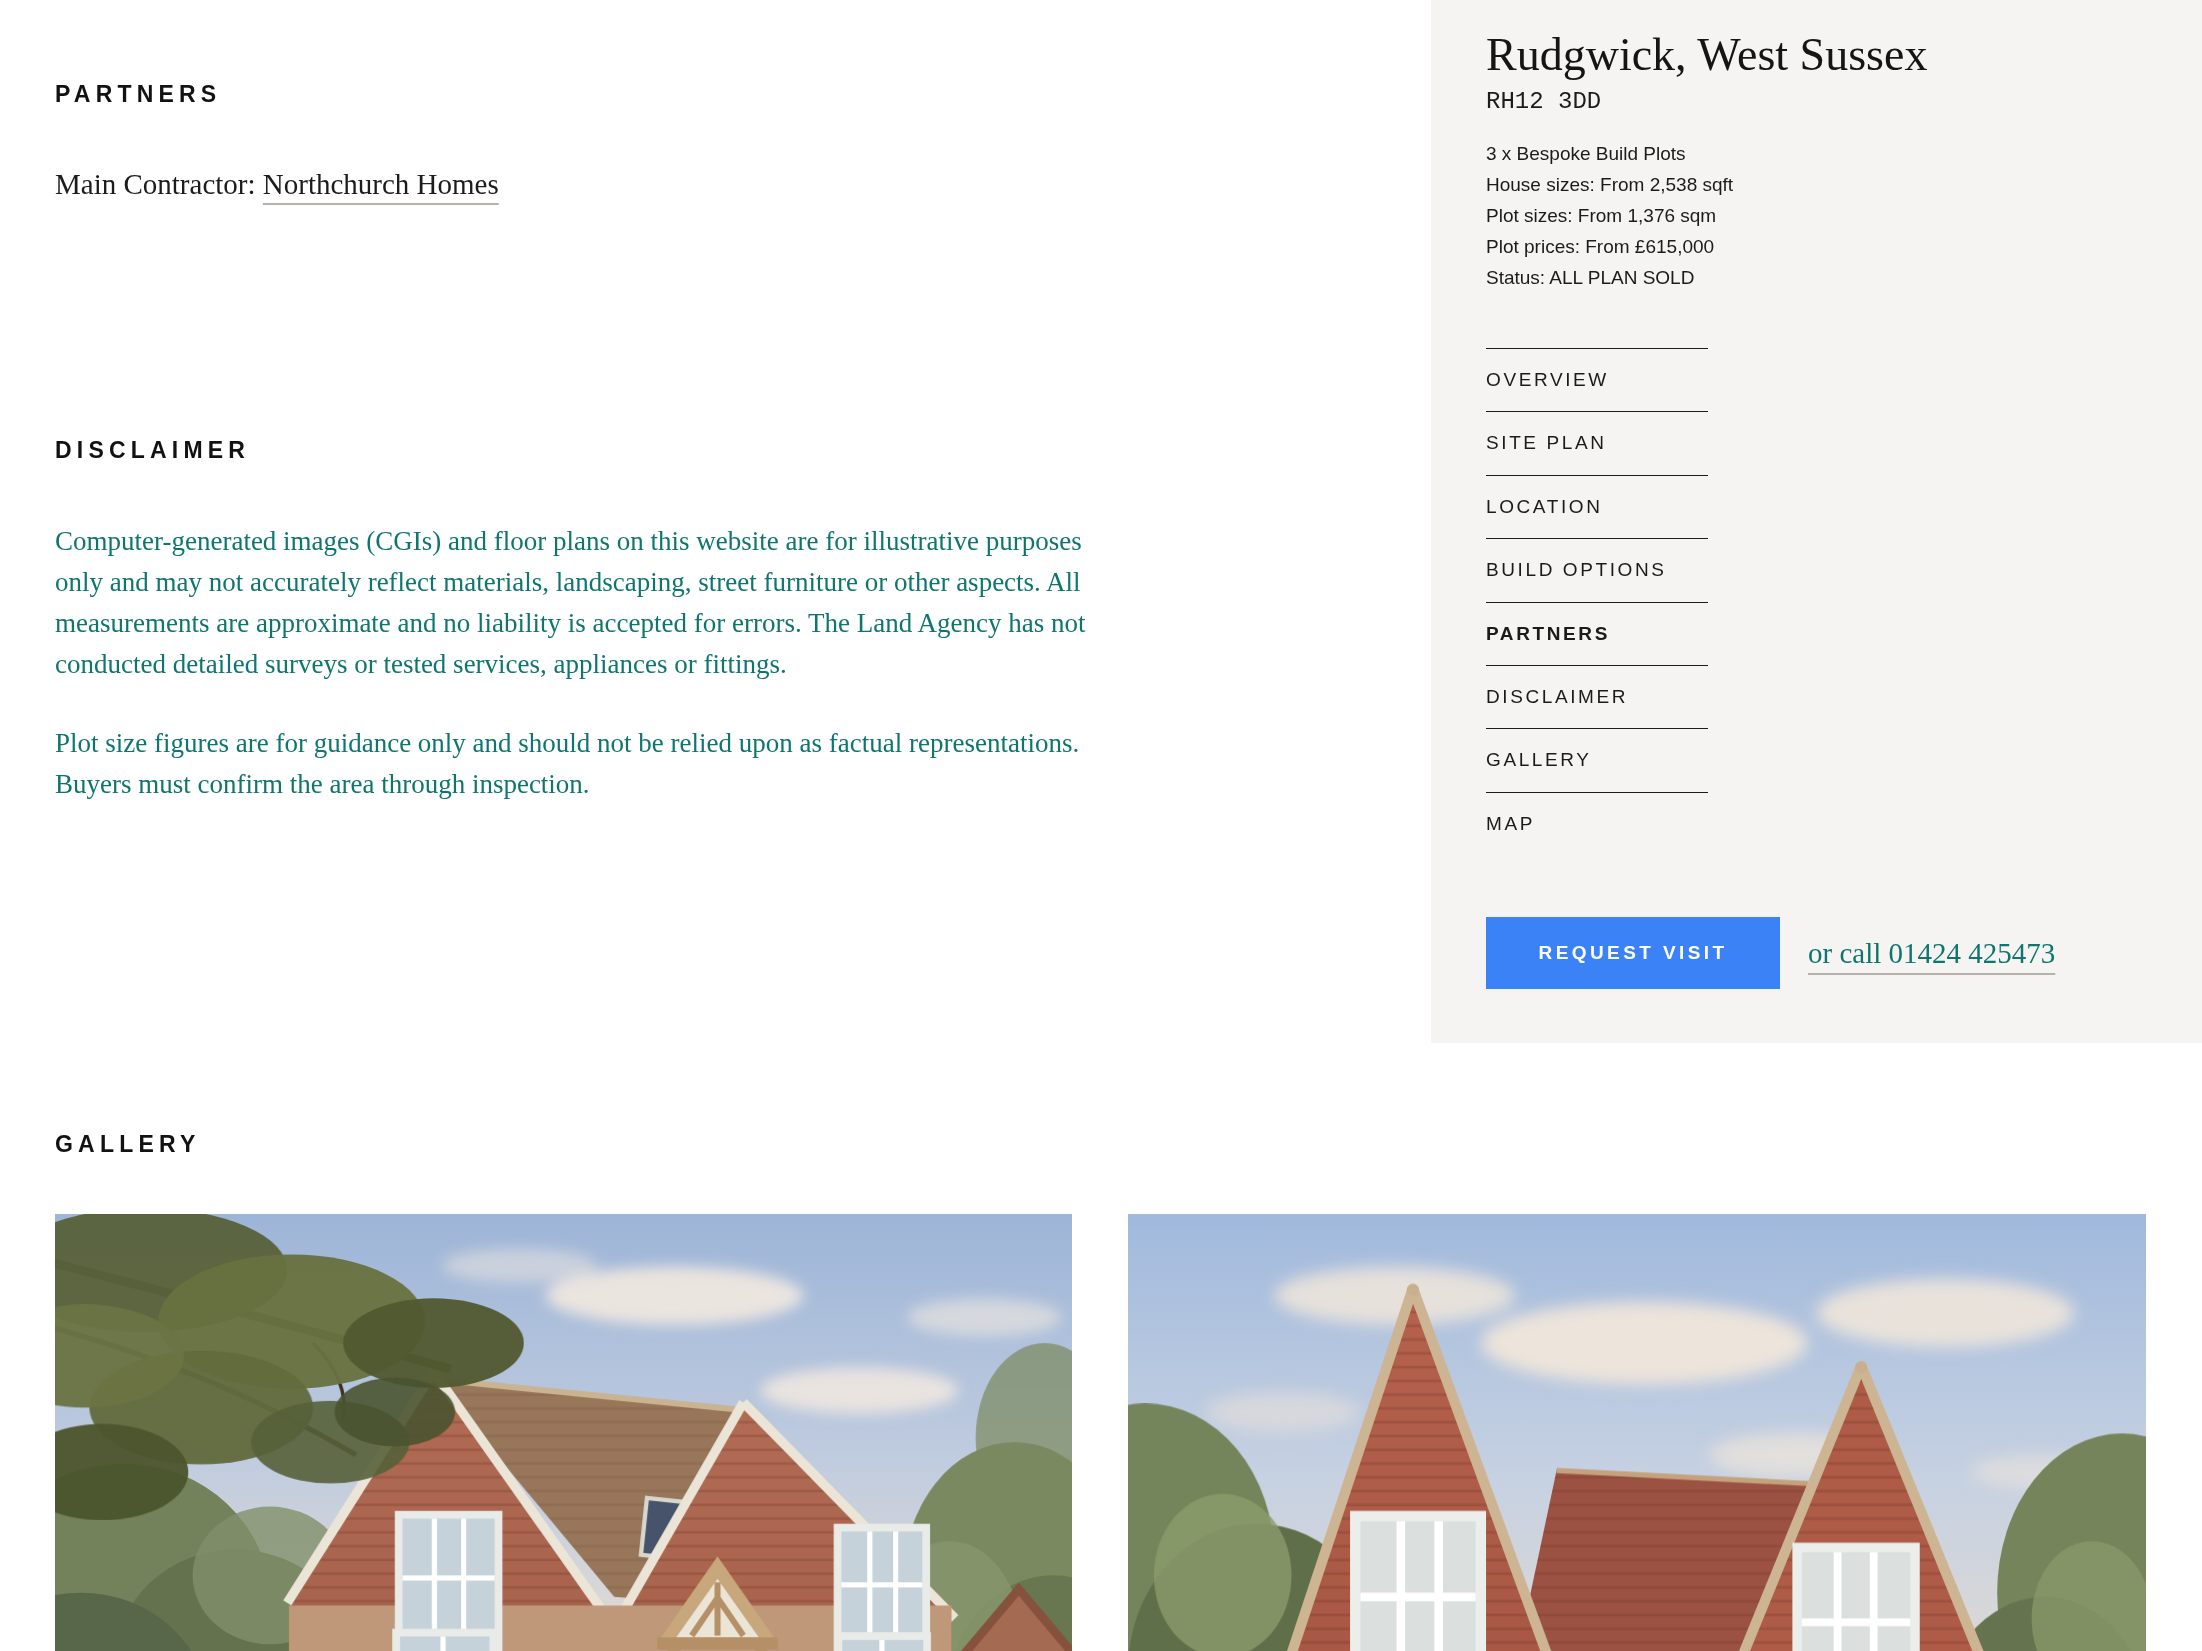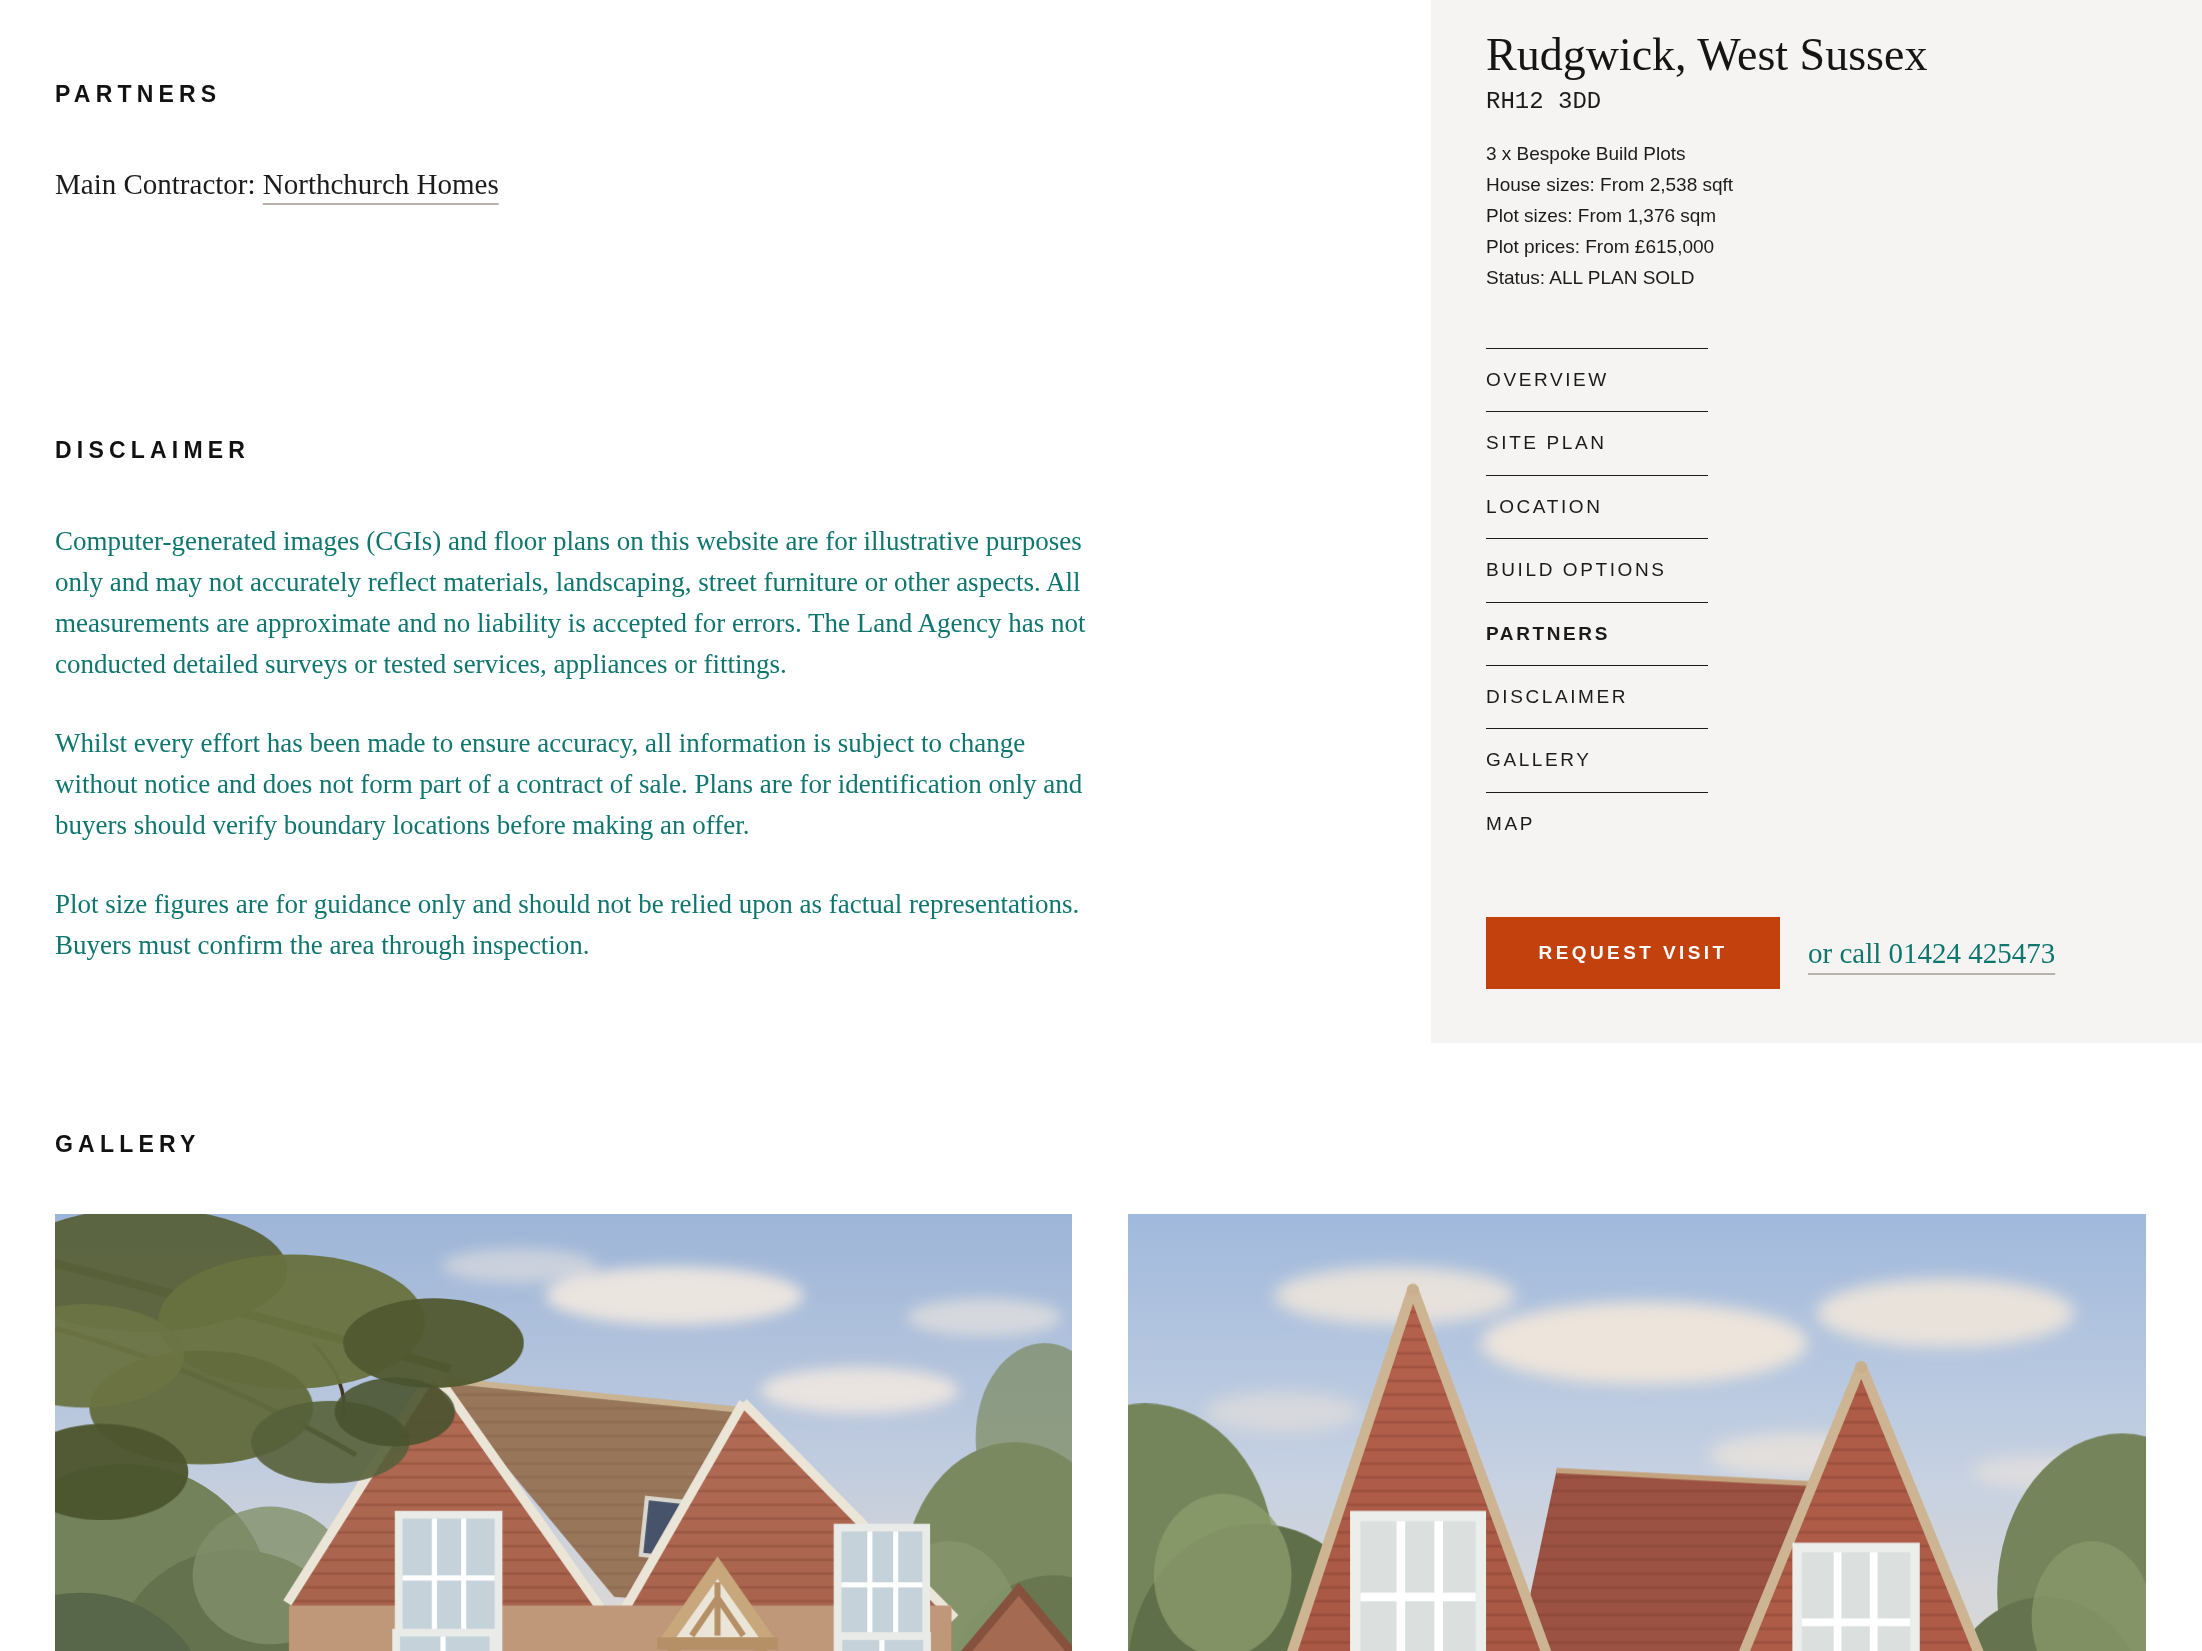--- a/index.html
+++ b/index.html
@@ -53,21 +53,21 @@
   .sb-details { position: absolute; left: 55px; top: 138px; font-size: 19px; line-height: 31px; color: #1b1b1b; }
   .sb-nav { position: absolute; left: 55px; top: 348px; width: 222px; }
   .sb-nav a {
     display: block; border-top: 1.7px solid #1b1b1b; padding: 20px 0;
     font-size: 19px; line-height: 22.4px; letter-spacing: 2.6px;
     color: #1b1b1b; text-decoration: none;
   }
   .sb-nav a.active { font-weight: 700; }
   .sb-cta { position: absolute; left: 55px; top: 917px; display: flex; align-items: center; }
   .btn {
-    width: 294px; height: 72px; background: #c2410c; color: #ffffff; border: none;
+    width: 294px; height: 72px; background: #3b82f6; color: #ffffff; border: none;
     font-family: "Liberation Sans", sans-serif; font-size: 19px; font-weight: 700;
     letter-spacing: 3.4px; cursor: pointer;
     display: flex; align-items: center; justify-content: center;
   }
   .call-link {
     margin-left: 28px; font-family: "Liberation Serif", serif; font-size: 29px; color: #0f766e;
     text-decoration: underline; text-decoration-color: #b7b3ac;
     text-decoration-thickness: 1.7px; text-underline-offset: 10.3px;
   }
 </style>
@@ -81,21 +81,20 @@
   <div class="partner-lines">
     <div>
       <span>Main Contractor: </span><a href="#">Northchurch Homes</a>
     </div>
   </div>
 
   <h2 id="disclaimer-heading" class="eyebrow">DISCLAIMER</h2>
 
   <div class="disclaimer-text">
     <p>Computer-generated images (CGIs) and floor plans on this website are for illustrative purposes only and may not accurately reflect materials, landscaping, street furniture or other aspects. All measurements are approximate and no liability is accepted for errors. The Land Agency has not conducted detailed surveys or tested services, appliances or fittings.</p>
-    <p>Whilst every effort has been made to ensure accuracy, all information is subject to change without notice and does not form part of a contract of sale. Plans are for identification only and buyers should verify boundary locations before making an offer.</p>
     <p>Plot size figures are for guidance only and should not be relied upon as factual representations. Buyers must confirm the area through inspection.</p>
   </div>
 
   <h2 id="gallery-heading" class="eyebrow">GALLERY</h2>
 
   <div class="gallery-row">
 
     <figure class="gallery-item" role="img" aria-label="CGI of detached house with two tile-hung gables and oak porch at dusk, large tree branch overhead">
       <svg viewBox="0 0 1182 760" preserveAspectRatio="xMidYMid slice">
         <defs>

